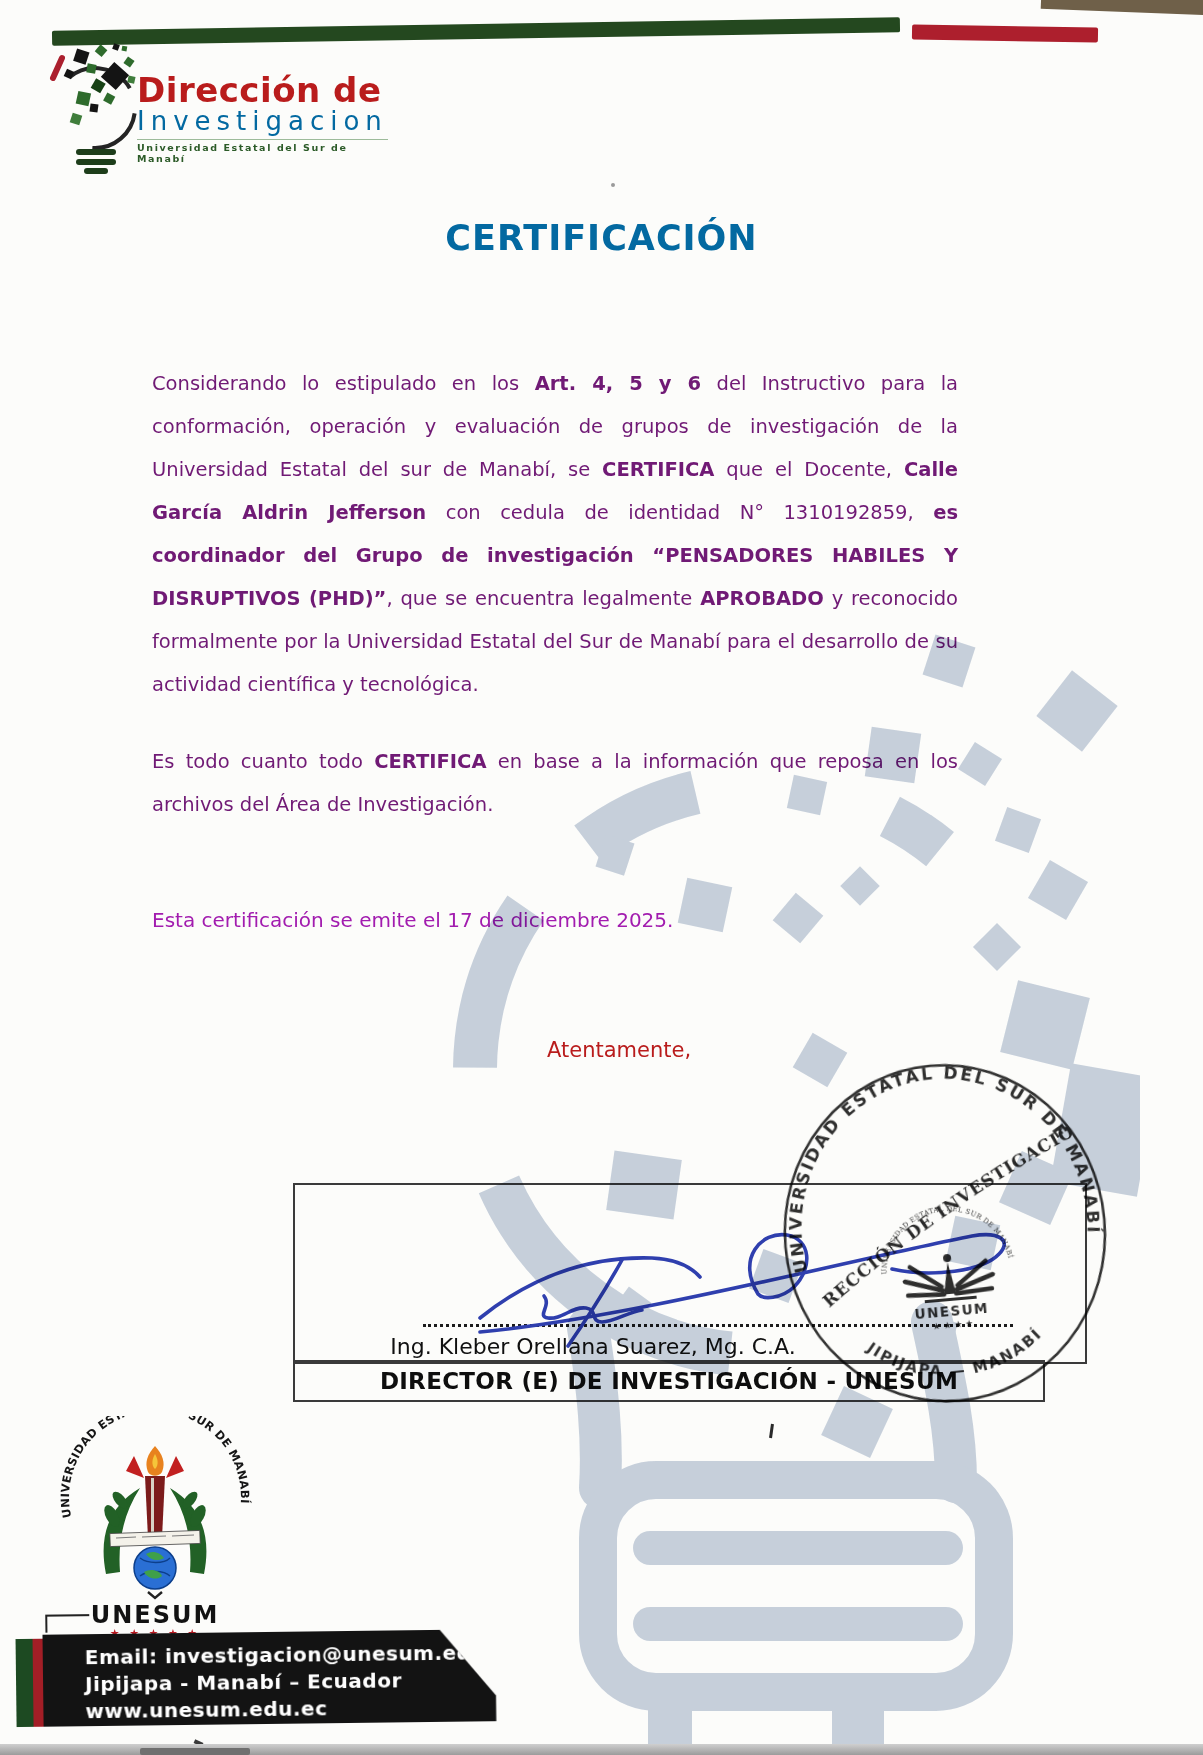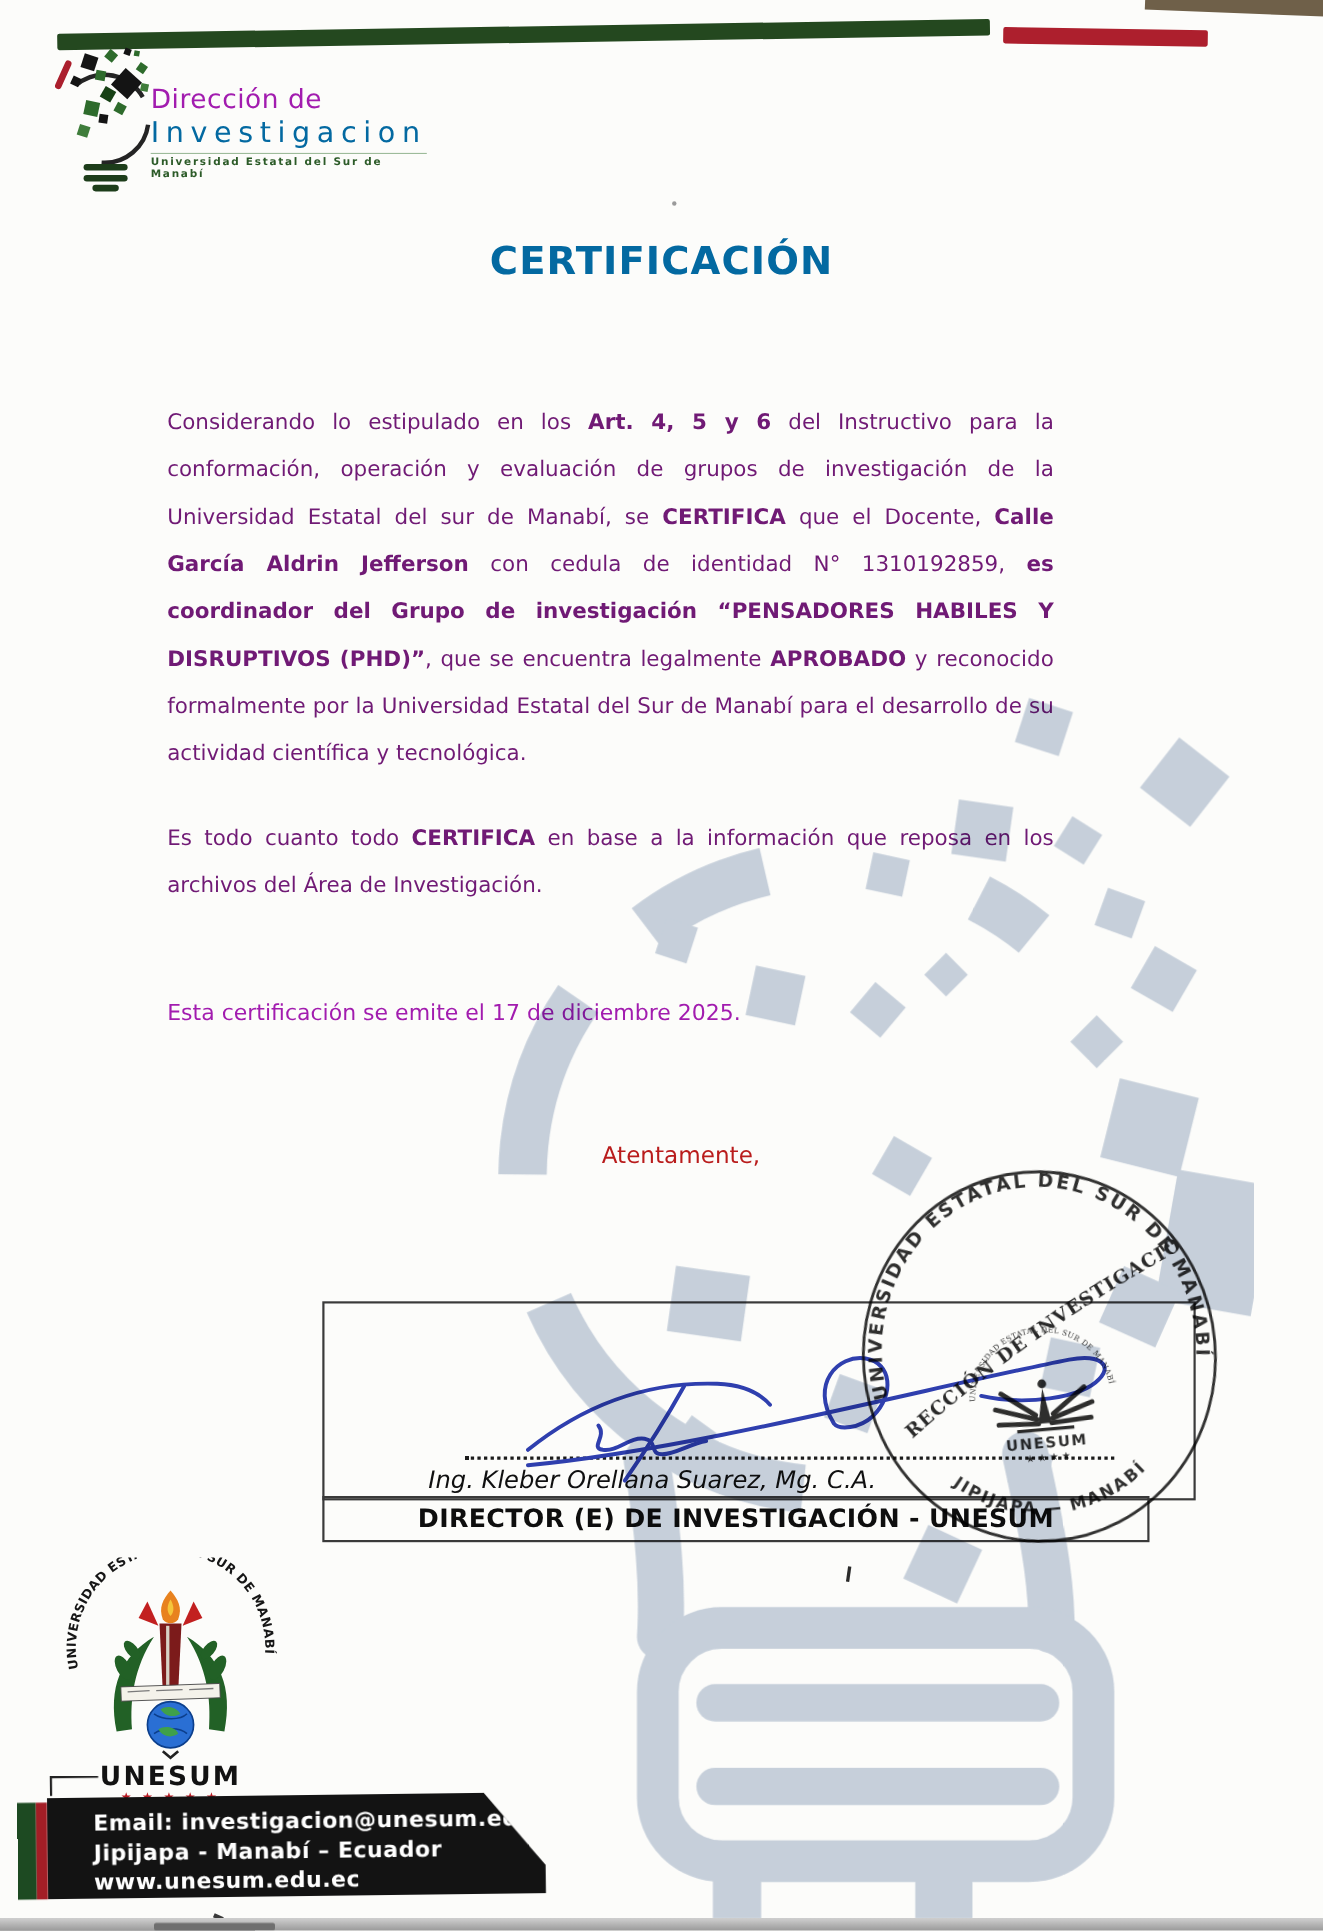--- a/index.html
+++ b/index.html
@@ -9,37 +9,37 @@
     font-family:"DejaVu Sans","Liberation Sans",sans-serif;color:#161616;
   }
   .abs{position:absolute;}
   
   .bar-green{left:52px;top:24px;width:848px;height:15px;background:#24481f;transform:rotate(-0.9deg);border-radius:2px;}
   .bar-red{left:912px;top:26px;width:186px;height:15px;background:#ad1f2d;transform:rotate(0.9deg);border-radius:2px;}
   .corner-artifact{right:-8px;top:-6px;width:170px;height:18px;background:#6f6049;transform:rotate(2.2deg);}
   
   .logo{left:35px;top:36px;width:340px;height:140px;}
   .logo-text{position:absolute;left:102px;top:38px;}
-  .logo-line1{font-size:24px;font-weight:normal;color:#a21caf;letter-spacing:.5px;line-height:32px;}
+  .logo-line1{font-size:34px;font-weight:bold;color:#b91c1c;letter-spacing:.5px;line-height:32px;}
   .logo-line2{font-size:26px;color:#0369a1;letter-spacing:6px;line-height:30px;}
   .logo-sub{font-size:9.5px;font-weight:bold;color:#2c5b28;letter-spacing:1.6px;margin-top:3px;border-top:1px solid #9dbb9a;padding-top:2px;display:inline-block;}
   
   .doc-title{left:0;top:218px;width:100%;text-align:center;font-size:35px;font-weight:bold;letter-spacing:1px;color:#0369a1;}
   .dot-artifact{left:611px;top:183px;width:4px;height:4px;background:#9a9a9a;border-radius:50%;}
   
   .para{left:152px;width:806px;font-size:19.5px;line-height:43px;text-align:justify;color:#701a75;}
   .p1{top:362px;}
   .p2{top:740px;}
   .date-line{left:152px;top:908px;font-size:20px;color:#a21caf;}
   .closing{left:547px;top:1038px;font-size:21px;color:#b91c1c;}
   b{font-weight:bold;}
   
   .sig-box{left:293px;top:1183px;width:790px;height:177px;border:2px solid #3a3a3a;}
   .dotted-line{left:423px;top:1324px;width:590px;border-bottom:3px dotted #1c1c1c;height:0;}
-  .sig-name{left:353px;top:1334px;width:480px;text-align:center;font-size:22px;color:#101010;font-style:italic;}
+  .sig-name{left:353px;top:1334px;width:480px;text-align:center;font-size:22px;color:#101010;}
   .dir-box{left:293px;top:1360px;width:748px;height:38px;border:2px solid #3a3a3a;display:flex;align-items:center;justify-content:center;background:rgba(255,255,255,.0);}
   .dir-title{font-size:23px;font-weight:bold;letter-spacing:.3px;color:#0e0e0e;}
   
   .watermark{left:360px;top:600px;width:780px;height:1150px;mix-blend-mode:multiply;opacity:.9;}
   .stamp{left:780px;top:1058px;width:334px;height:352px;transform:rotate(-5deg);mix-blend-mode:multiply;opacity:.92;}
   .signature-svg{left:330px;top:1198px;width:700px;height:175px;}
   .tick1{left:770px;top:1424px;width:3px;height:14px;background:#2a2a2a;transform:rotate(8deg);}
   .tick2{left:194px;top:1741px;width:9px;height:4px;background:#3a3a3a;transform:rotate(24deg);}
   
   .crest{left:48px;top:1416px;width:215px;height:225px;}

